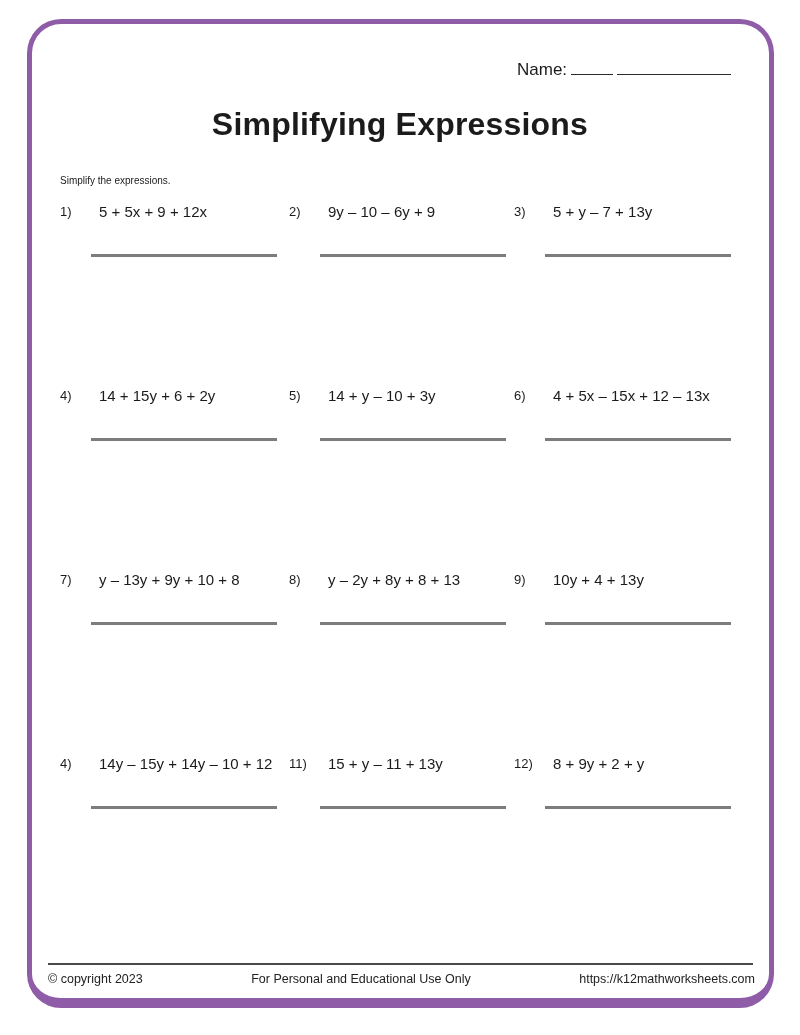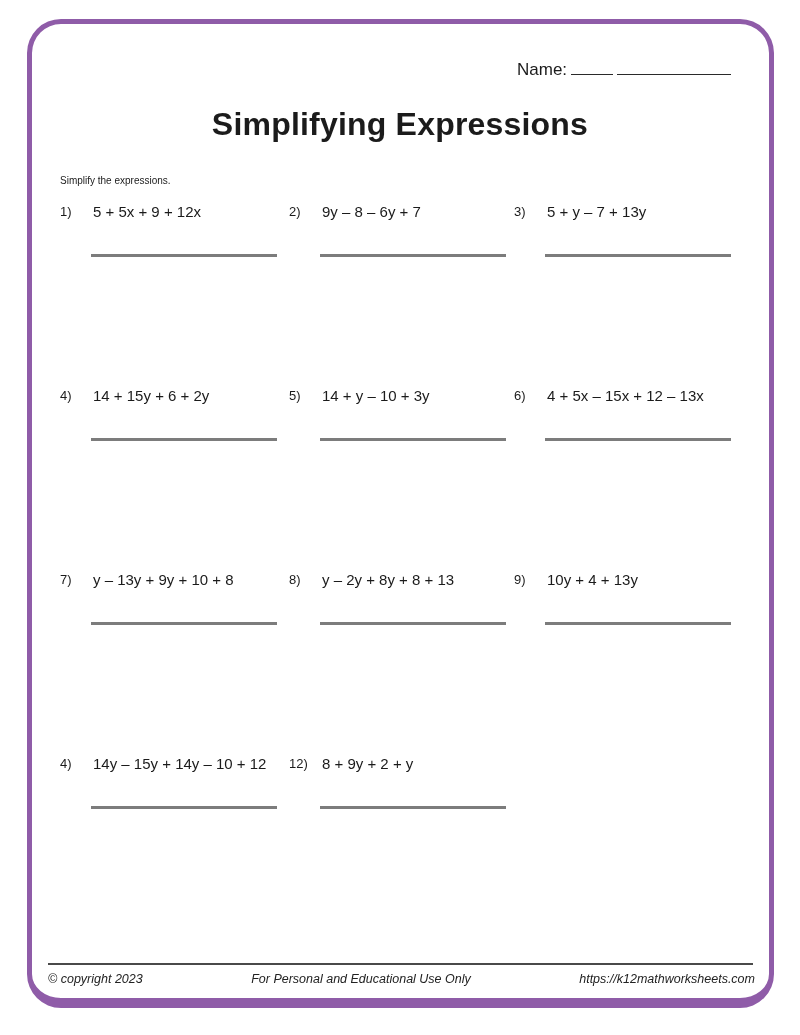--- a/index.html
+++ b/index.html
@@ -65,21 +65,21 @@
   .problem { position: relative; }
   .prob-head { display: flex; align-items: flex-start; }
   .prob-num {
     flex: none;
     width: 27px;
     font-size: 13px;
     padding-top: 1px;
   }
   .prob-expr {
     font-size: 15px;
-    margin-left: 6px;
+    margin-left: 12px;
     white-space: nowrap;
   }
   .answer-line {
     margin-left: 31px;
     margin-top: 34px;
     width: 186px;
     height: 0;
     border-bottom: 3px solid #7c7c7c;
   }
   .footer-rule {
@@ -91,21 +91,20 @@
   }
   .footer-row {
     position: absolute;
     top: 972px; left: 48px;
     width: 707px;
     display: flex;
     justify-content: space-between;
     align-items: baseline;
     font-size: 12.5px;
     color: #222;
-    font-style: italic;
   }
   .footer-url { color: #222; text-decoration: none; }
 </style>
 </head>
 <body>
 
 <div class="sheet-border"></div>
 
 <div class="name-row">
   <span>Name:</span><span class="name-line-short"></span><span class="name-line-long"></span>
@@ -119,21 +118,21 @@
   <div class="problem">
     <div class="prob-head">
       <span class="prob-num">1)</span>
       <span class="prob-expr">5 + 5x + 9 + 12x</span>
     </div>
     <div class="answer-line"></div>
   </div>
   <div class="problem">
     <div class="prob-head">
       <span class="prob-num">2)</span>
-      <span class="prob-expr">9y – 8 – 6y + 7</span>
+      <span class="prob-expr">9y – 10 – 6y + 9</span>
     </div>
     <div class="answer-line"></div>
   </div>
   <div class="problem">
     <div class="prob-head">
       <span class="prob-num">3)</span>
       <span class="prob-expr">5 + y – 7 + 13y</span>
     </div>
     <div class="answer-line"></div>
   </div>
@@ -176,20 +175,27 @@
     <div class="prob-head">
       <span class="prob-num">9)</span>
       <span class="prob-expr">10y + 4 + 13y</span>
     </div>
     <div class="answer-line"></div>
   </div>
   <div class="problem">
     <div class="prob-head">
       <span class="prob-num">4)</span>
       <span class="prob-expr">14y – 15y + 14y – 10 + 12</span>
+    </div>
+    <div class="answer-line"></div>
+  </div>
+  <div class="problem">
+    <div class="prob-head">
+      <span class="prob-num">11)</span>
+      <span class="prob-expr">15 + y – 11 + 13y</span>
     </div>
     <div class="answer-line"></div>
   </div>
   <div class="problem">
     <div class="prob-head">
       <span class="prob-num">12)</span>
       <span class="prob-expr">8 + 9y + 2 + y</span>
     </div>
     <div class="answer-line"></div>
   </div>

